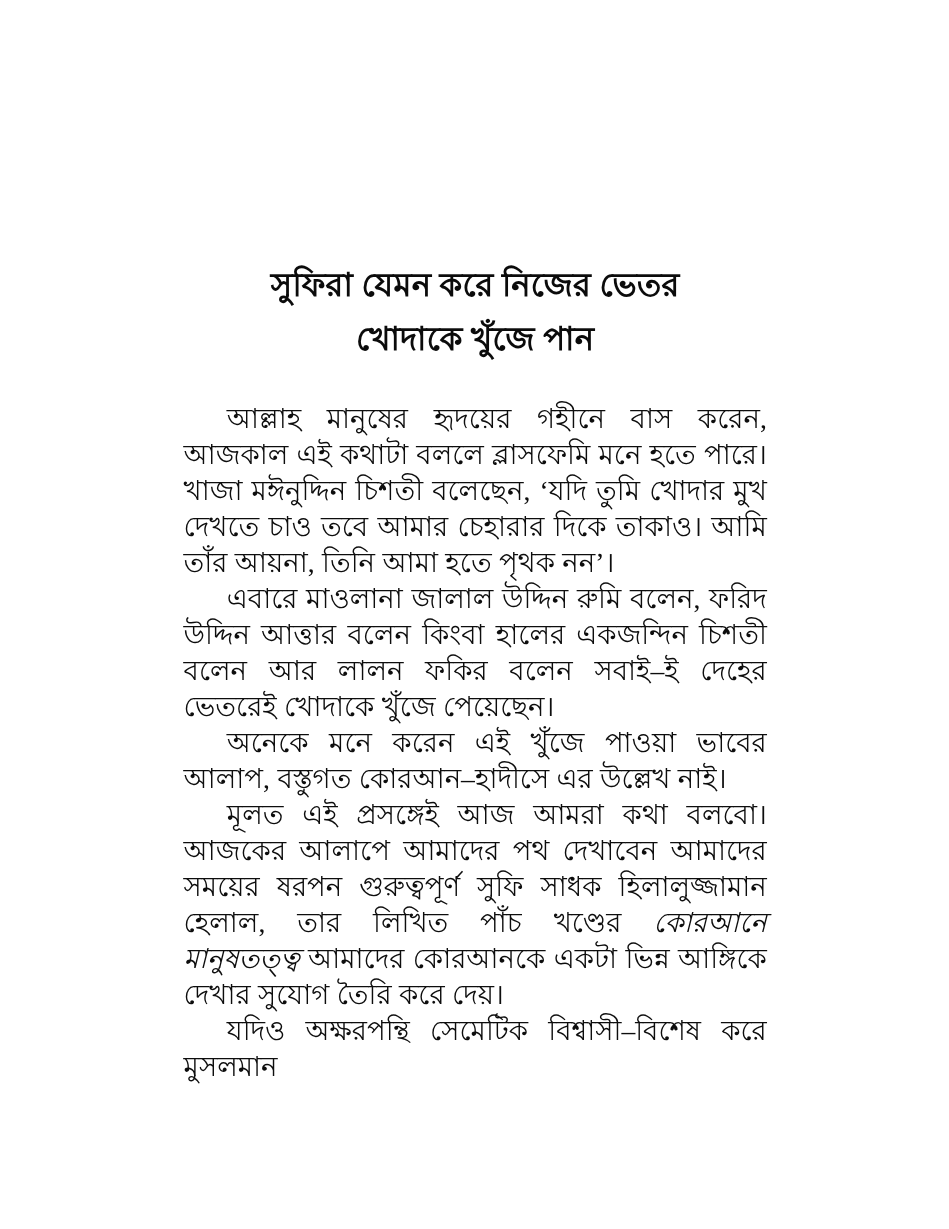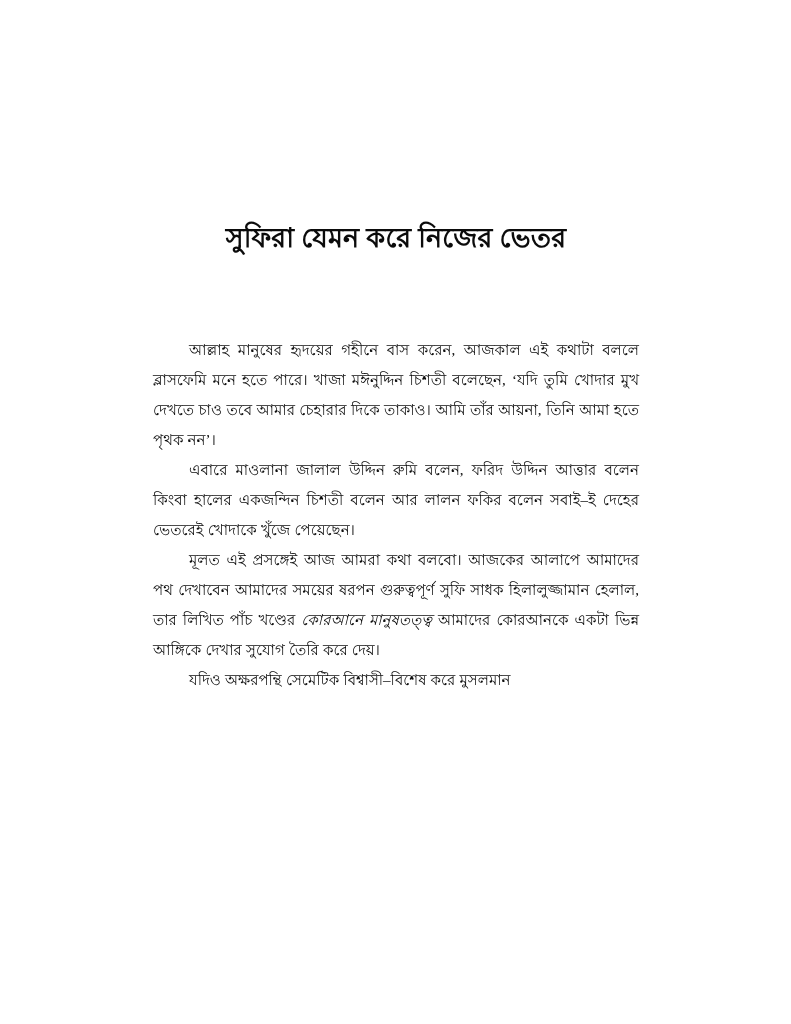--- a/index.html
+++ b/index.html
@@ -51,21 +51,21 @@
   .body-block {
     position: absolute;
     left: 0;
     top: 335px;
     width: 486px;
   }
 
   .para {
     margin: 0;
     padding: 0;
-    font-size: 15px;
+    font-size: 23px;
     line-height: 30px;
     text-align: justify;
     text-justify: inter-word;
     text-indent: 0;
     color: #0d0d0d;
     word-spacing: 0.4px;
     hyphens: none;
   }
 
   .para.indented {
@@ -83,28 +83,30 @@
   }
 </style>
 </head>
 <body>
 
 <div class="page">
   <div class="content-frame">
 
     <h1 class="chapter-title">
       <span class="title-line">সুফিরা যেমন করে নিজের ভেতর</span>
+      <span class="title-line">খোদাকে খুঁজে পান</span>
     </h1>
 
     <div class="body-block">
 
       <p class="para indented">আল্লাহ মানুষের হৃদয়ের গহীনে বাস করেন, আজকাল এই কথাটা বললে ব্লাসফেমি মনে হতে পারে। খাজা মঈনুদ্দিন চিশতী বলেছেন, ‘যদি তুমি খোদার মুখ দেখতে চাও তবে আমার চেহারার দিকে তাকাও। আমি তাঁর আয়না, তিনি আমা হতে পৃথক নন’।</p>
 
       <p class="para indented">এবারে মাওলানা জালাল উদ্দিন রুমি বলেন, ফরিদ উদ্দিন আত্তার বলেন কিংবা হালের একজন্দিন চিশতী বলেন আর লালন ফকির বলেন সবাই–ই দেহের ভেতরেই খোদাকে খুঁজে পেয়েছেন।</p>
 
+      <p class="para indented">অনেকে মনে করেন এই খুঁজে পাওয়া ভাবের আলাপ, বস্তুগত কোরআন–হাদীসে এর উল্লেখ নাই।</p>
 
       <p class="para indented"><span>মূলত এই প্রসঙ্গেই আজ আমরা কথা বলবো। আজকের আলাপে আমাদের পথ দেখাবেন আমাদের সময়ের ষরপন গুরুত্বপূর্ণ সুফি সাধক হিলালুজ্জামান হেলাল, তার লিখিত পাঁচ খণ্ডের </span><em class="booktitle">কোরআনে মানুষতত্ত্ব</em><span> আমাদের কোরআনকে একটা ভিন্ন আঙ্গিকে দেখার সুযোগ তৈরি করে দেয়।</span></p>
 
 
       <p class="para indented">যদিও অক্ষরপন্থি সেমেটিক বিশ্বাসী–বিশেষ করে মুসলমান</p>
 
     </div>
   </div>
 </div>
 

